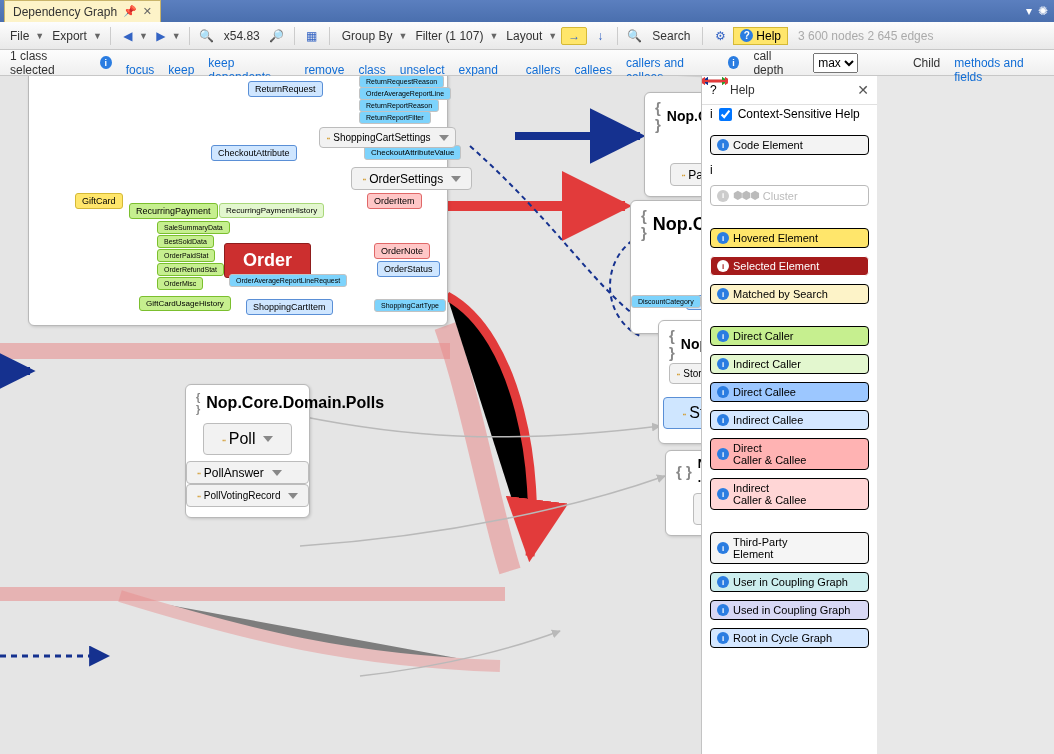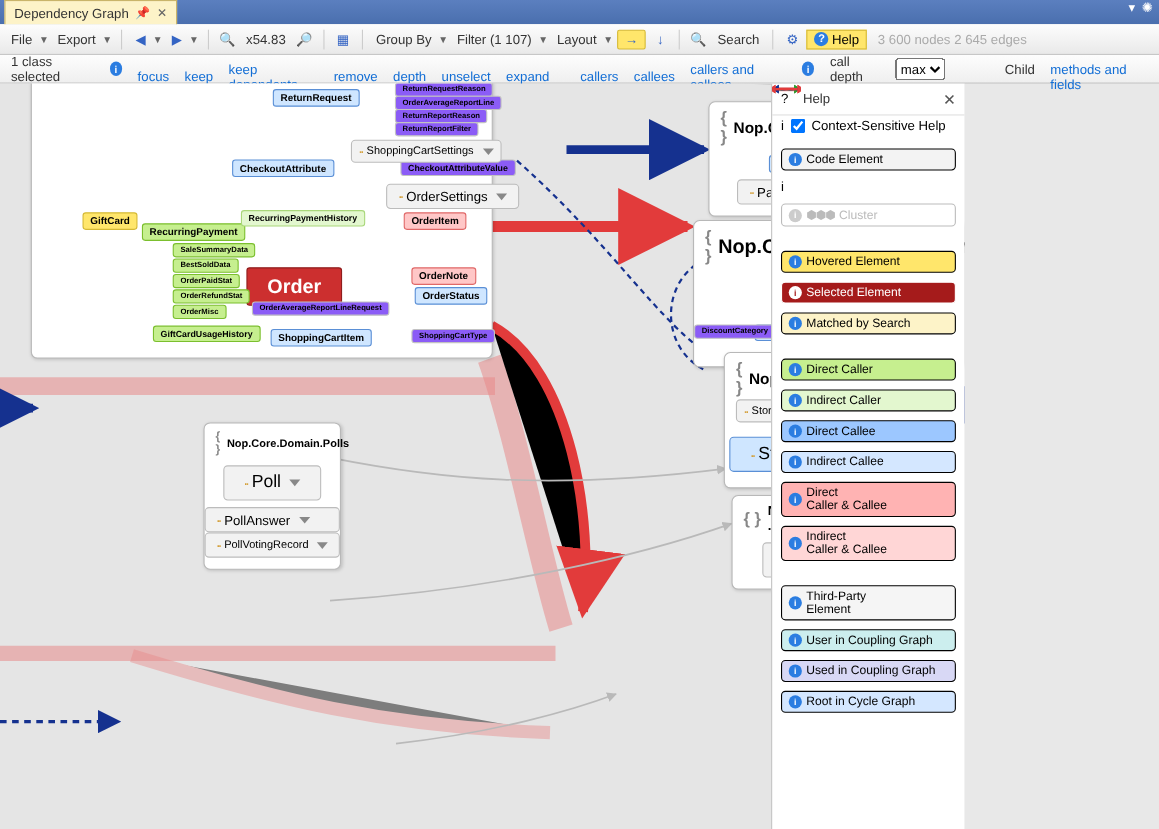--- a/index.html
+++ b/index.html
@@ -1,19 +1,19 @@
 <!DOCTYPE html>
 <html><head>
 <meta charset="utf-8">
 <style>
   * { box-sizing: border-box; margin: 0; padding: 0; font-family: "Segoe UI", Tahoma, sans-serif; }
   body { width: 1054px; height: 754px; background: #e8e8e8; overflow: hidden; font-size: 12px; }
 
   
-  .titlebar { height: 22px; background: linear-gradient(#5b7fbf,#4a6fae); display:flex; }
+  .titlebar { height: 22px; background: linear-gradient(#5b7fbf,#4a6fae); display:flex; align-items:center; }
   .tab { height: 100%; background:#fdf3c8; border:1px solid #c9b46a; border-bottom:none; display:flex; align-items:center; padding:0 8px; margin-left:4px; gap:6px;}
   .tab span.t { color:#333; }
   .pin,.x { font-size:11px; color:#666; cursor:pointer; }
   .titlebar .right { margin-left:auto; margin-right:6px; color:#fff; font-size:12px; display:flex; gap:6px;}
 
   
   .toolbar { height: 28px; background: linear-gradient(#fdfdfd,#e9e9e9); border-bottom:1px solid #c7c7c7; display:flex; align-items:center; padding:0 6px; gap:4px; }
   .toolbar .lbl { color:#333; padding:0 4px;}
   .toolbar .dd { color:#666; font-size:9px; margin-left:-2px;}
   .toolbar .sep { width:1px; height:18px; background:#ccc; margin:0 4px;}
@@ -42,26 +42,26 @@
   .panel-title{ font-weight:bold; font-size:18px;}
   .panel-title.sm{font-size:14px;}
   .panel-body{ padding:6px 8px 10px; display:flex; flex-direction:column; gap:6px; align-items:center;}
 
   .cls{ background:#f2f2f2; border:1px solid #bcbcbc; border-radius:4px; padding:3px 10px; font-size:12px; display:flex; align-items:center; gap:4px;}
   .cls b{font-weight:normal;}
   .cls .exp{ width:0;height:0;border-left:5px solid transparent;border-right:5px solid transparent;border-top:6px solid #888;margin-left:4px;}
   .cls .dots{ color:#d29a2d; letter-spacing:-2px; font-size:13px;}
   .cls.big{ font-size:16px; padding:6px 18px;}
 
-  .node{ position:absolute; font-size:9px; padding:2px 6px; border-radius:3px; border:1px solid; white-space:nowrap;font-weight:bold;}
+  .node{ position:absolute; font-size:9px; padding:2px 6px; border-radius:3px; border:1px solid; white-space:nowrap;}
   .g-green{background:#c6ef8f;border-color:#7bbf2e;}
   .g-yellow{background:#ffe66b;border-color:#d5b936;}
   .g-blue{background:#cfe6ff;border-color:#5a8fd6;}
   .g-pink{background:#ffc7c7;border-color:#e06868;}
-  .g-grey{background:#8b5cf6;border-color:#c2c2c2;}
+  .g-grey{background:#7dd3fc;border-color:#c2c2c2;}
   .g-ltgrn{background:#e3f7cf;border-color:#a9d77a;}
   .g-red{background:#cc2f2f;border-color:#8f1d1d;color:#fff;font-weight:bold;font-size:18px;padding:6px 18px;}
 
   
   .side{ position:absolute; right:0; top:0; bottom:0; width:176px; background:#fff; border-left:1px solid #c3c3c3; display:flex; flex-direction:column;}
   .side-hd{ display:flex; align-items:center; gap:6px; padding:6px 8px; border-bottom:1px solid #e0e0e0;}
   .side-hd .t{ color:#333;}
   .side-hd .cx{ margin-left:auto; color:#555; cursor:pointer; font-size:14px;}
   .side-link{ color:#116dd5; text-decoration:none; display:block; text-align:right; padding:6px 10px 2px;}
   .side-chk{ display:flex; align-items:center; gap:6px; padding:2px 8px 10px;}
@@ -138,21 +138,21 @@
   <span class="stats">3 600 nodes 2 645 edges</span>
 </div>
 
 <div class="sub">
   <span class="plain">1 class selected</span>
   <span class="info">i</span>
   <a>focus</a>
   <a>keep</a>
   <a>keep dependents</a>
   <a>remove</a>
-  <a>depth</a>
+  <a>class</a>
   <a>unselect</a>
   <a>expand</a>
   <span class="grow"></span>
   <a>callers</a>
   <a>callees</a>
   <a>callers and callees</a>
   <span class="info">i</span>
   <span class="plain">call depth</span>
   <select><option>max</option></select>
   <span style="width:30px"></span>
@@ -215,21 +215,21 @@
       <div class="node g-pink" style="left:338px; top:122px;">OrderItem</div>
       <div class="node g-pink" style="left:345px; top:172px;">OrderNote</div>
       <div class="node g-blue" style="left:348px; top:190px;">OrderStatus</div>
       <div class="cls" style="position:absolute;left:322px;top:96px;">
           <span class="dots">∙∙</span>
           <b>OrderSettings</b>
           <span class="exp"></span>
         </div>
       <div class="node g-yellow" style="left:46px; top:122px;">GiftCard</div>
       <div class="node g-green" style="left:100px; top:132px;">RecurringPayment</div>
-      <div class="node g-ltgrn" style="left:190px; top:120px; font-size:8px;">RecurringPaymentHistory</div>
+      <div class="node g-ltgrn" style="left:190px; top:132px; font-size:8px;">RecurringPaymentHistory</div>
       <div class="node g-blue" style="left:182px; top:74px;">CheckoutAttribute</div>
       <div class="node g-grey" style="left:335px; top:74px; font-size:8px;">CheckoutAttributeValue</div>
       <div class="node g-blue" style="left:217px; top:228px;">ShoppingCartItem</div>
       <div class="cls" style="position:absolute;left:290px;top:56px;font-size:10px;padding:2px 6px;">
           <span class="dots">∙∙</span>
           <b>ShoppingCartSettings</b>
           <span class="exp"></span>
         </div>
       <div class="node g-blue" style="left:219px; top:10px;">ReturnRequest</div>
       <div class="node g-grey" style="left:330px; top:4px; font-size:7px;">ReturnRequestReason</div>
@@ -307,21 +307,21 @@
             <span class="dots">∙∙</span>
             <b>Setting</b>
             <span class="exp"></span>
           </div>
       </div>
     </div>
 
     <div class="panel" style="left:185px; top:308px; width:125px;">
       <div class="panel-hd">
           <span class="ns" style="font-size:11px;">{ }</span>
-          <span class="panel-title" style="font-size:10px;">Nop.Core.Domain.Polls</span>
+          <span class="panel-title" style="font-size:16px;">Nop.Core.Domain.Polls</span>
         </div>
       <div class="panel-body">
         <div class="cls big">
             <span class="dots">∙∙</span>
             <b>Poll</b>
             <span class="exp"></span>
           </div>
         <div style="ns">
         <div class="cls">
               <span class="dots">∙∙</span>

